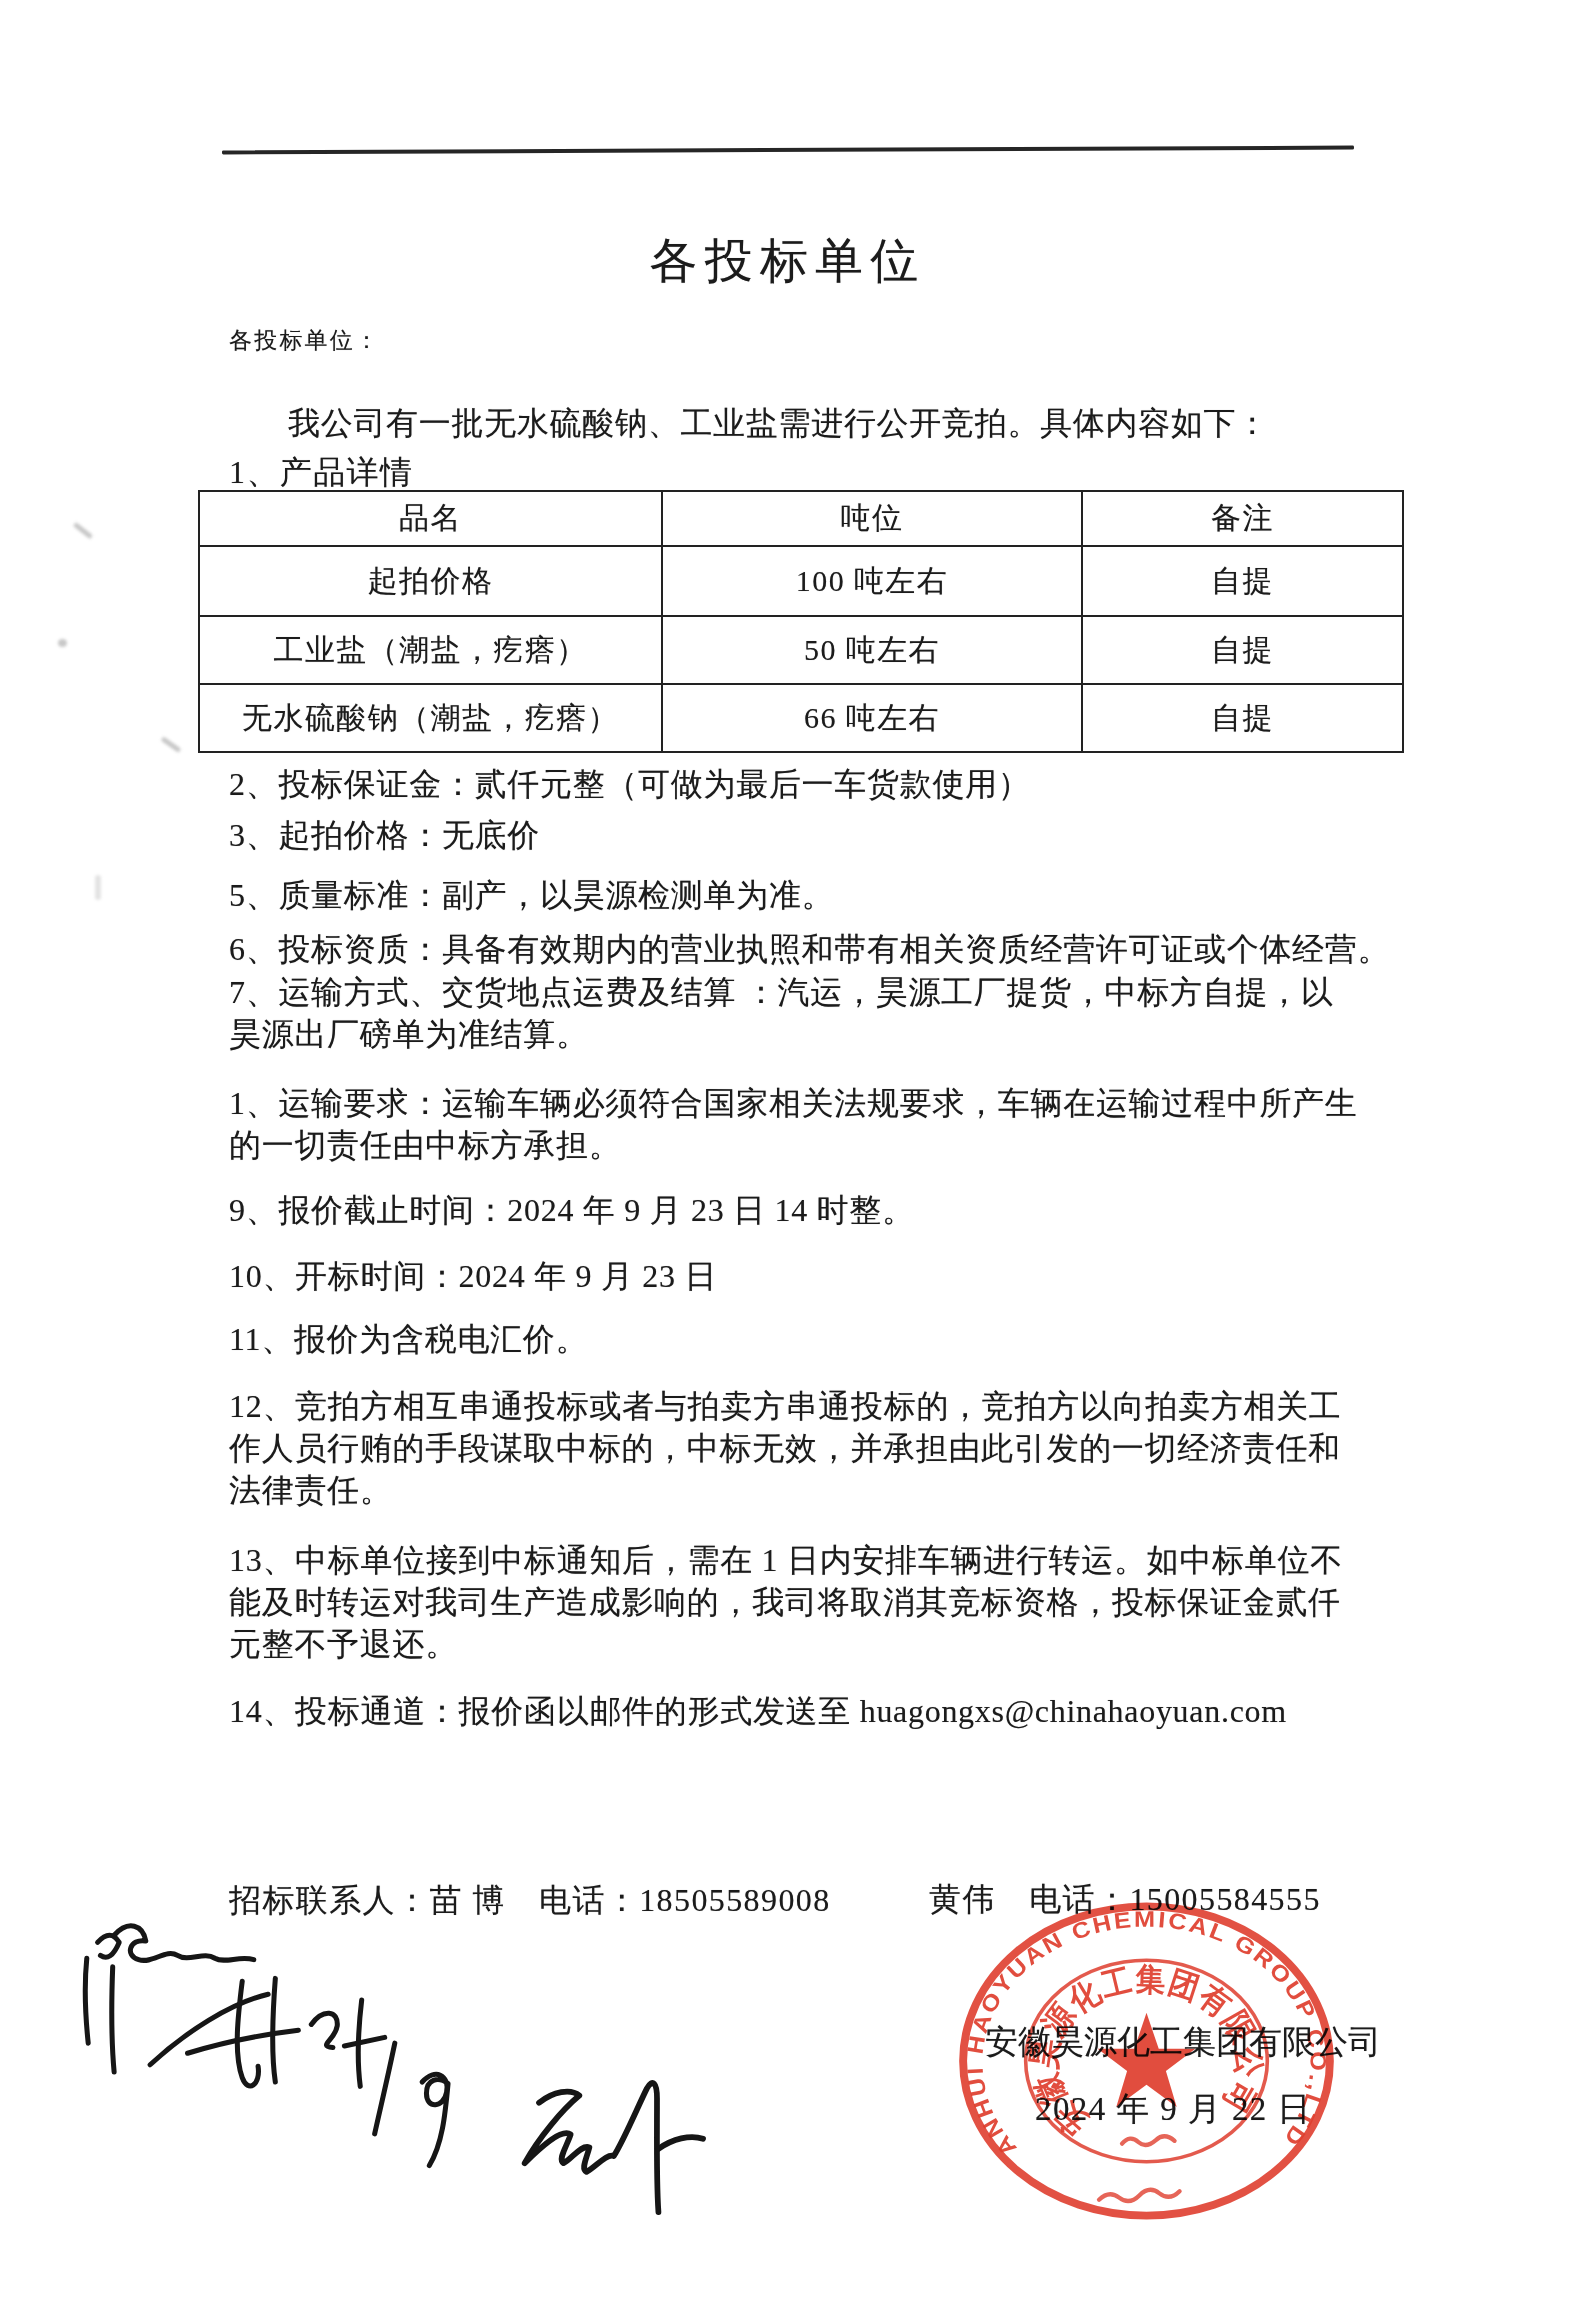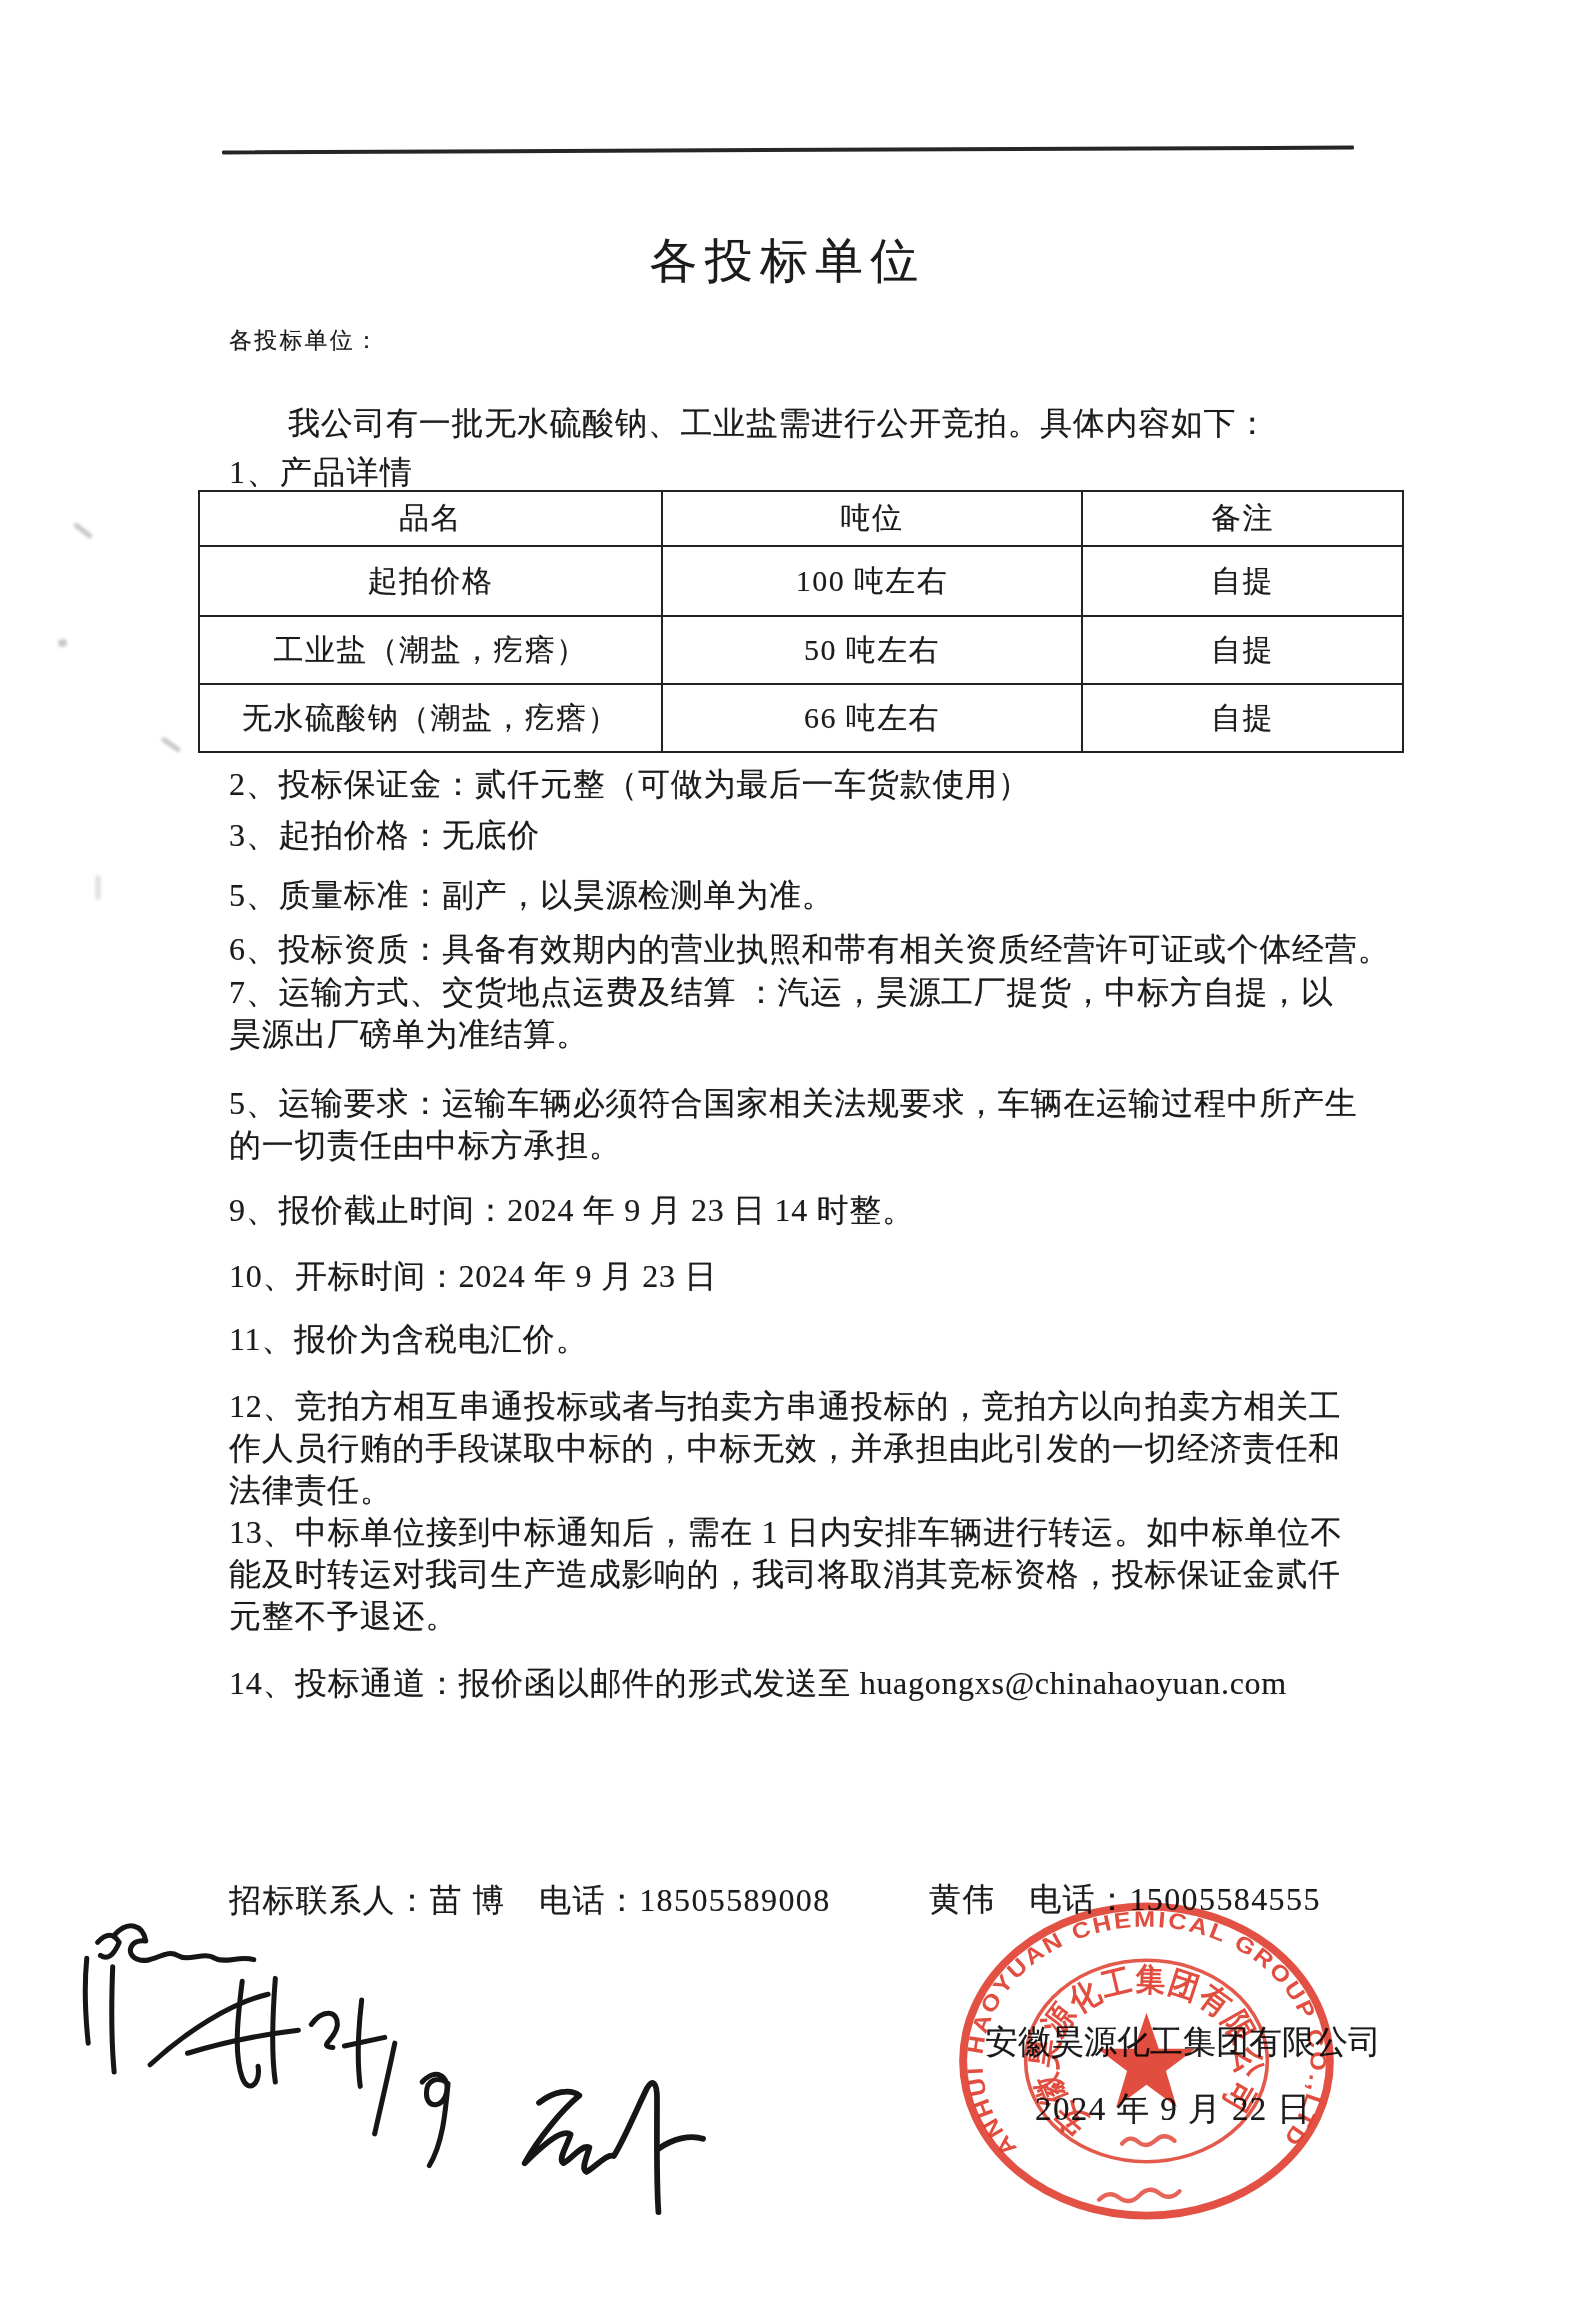--- a/index.html
+++ b/index.html
@@ -48,21 +48,21 @@
   .items p.p3{margin-top:8.6px;}
   .items p.p4{margin-top:10px;}
   .items p.p5{margin-top:18px;}
   .items p.p6{margin-top:12.2px;}
   .items p.p7{margin-top:1.4px;}
   .items p.p8{margin-top:27px;}
   .items p.p9{margin-top:23px;}
   .items p.p10{margin-top:24px;}
   .items p.p11{margin-top:21px;}
   .items p.p12{margin-top:25px;}
-  .items p.p13{}
+  .items p.p13{margin-top:28px;}
   .items p.p14{margin-top:25px;}
 
   .boxed-note{
     left:215px;top:1791px;width:1168px;height:56px;
     border:2.2px solid #222;
     font-size:32px;font-weight:700;letter-spacing:1.4px;
     line-height:56px;padding-left:23px;box-sizing:border-box;
     white-space:nowrap;
   }
 
@@ -126,21 +126,21 @@
   </tbody>
     </table>
 
   <div class="abs items ink">
     <p class="p2">2、投标保证金：贰仟元整（可做为最后一车货款使用）</p>
     <p class="p3">3、起拍价格：无底价</p>
     <p class="p5">5、质量标准：副产，以昊源检测单为准。</p>
     <p class="p6">6、投标资质：具备有效期内的营业执照和带有相关资质经营许可证或个体经营。</p>
     <p class="p7">7、运输方式、交货地点运费及结算 ：汽运，昊源工厂提货，中标方自提，以
 昊源出厂磅单为准结算。</p>
-    <p class="p8">5、运输要求：运输车辆必须符合国家相关法规要求，车辆在运输过程中所产生
+    <p class="p8">1、运输要求：运输车辆必须符合国家相关法规要求，车辆在运输过程中所产生
 的一切责任由中标方承担。</p>
     <p class="p9">9、报价截止时间：2024 年 9 月 23 日 14 时整。</p>
     <p class="p10">10、开标时间：2024 年 9 月 23 日</p>
     <p class="p11">11、报价为含税电汇价。</p>
     <p class="p12">12、竞拍方相互串通投标或者与拍卖方串通投标的，竞拍方以向拍卖方相关工
 作人员行贿的手段谋取中标的，中标无效，并承担由此引发的一切经济责任和
 法律责任。</p>
     <p class="p13">13、中标单位接到中标通知后，需在 1 日内安排车辆进行转运。如中标单位不
 能及时转运对我司生产造成影响的，我司将取消其竞标资格，投标保证金贰仟
 元整不予退还。</p>

